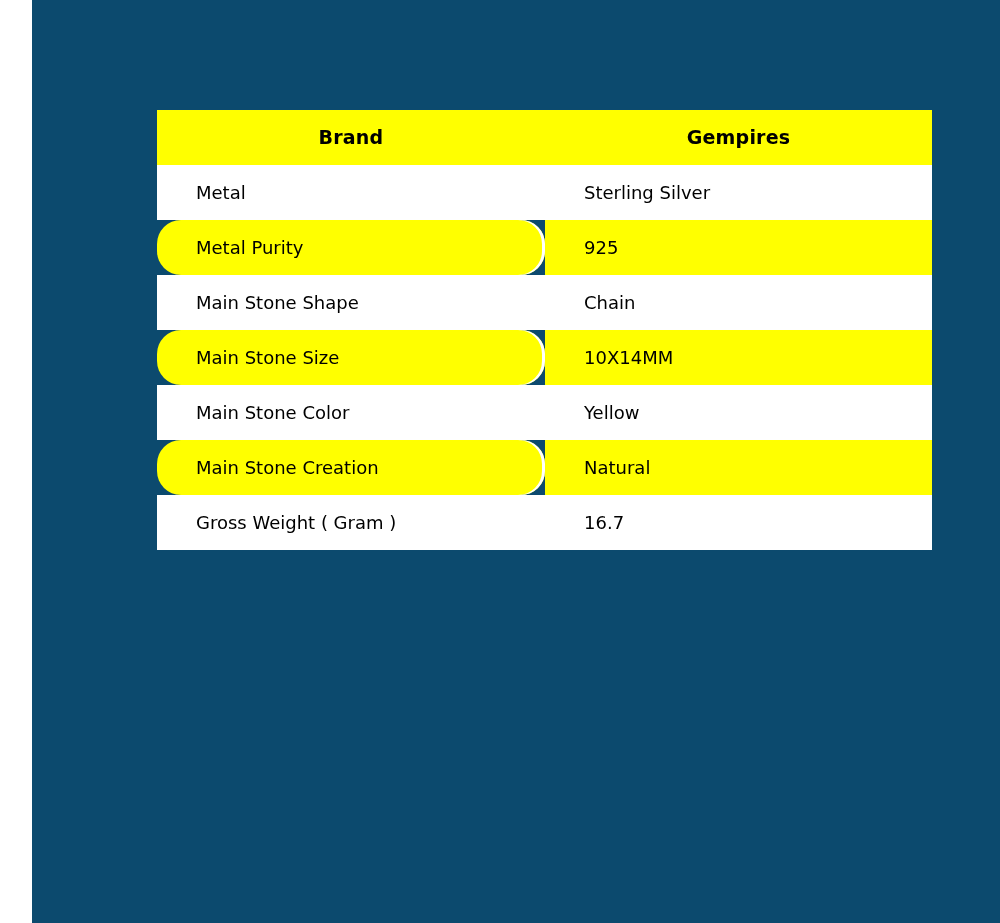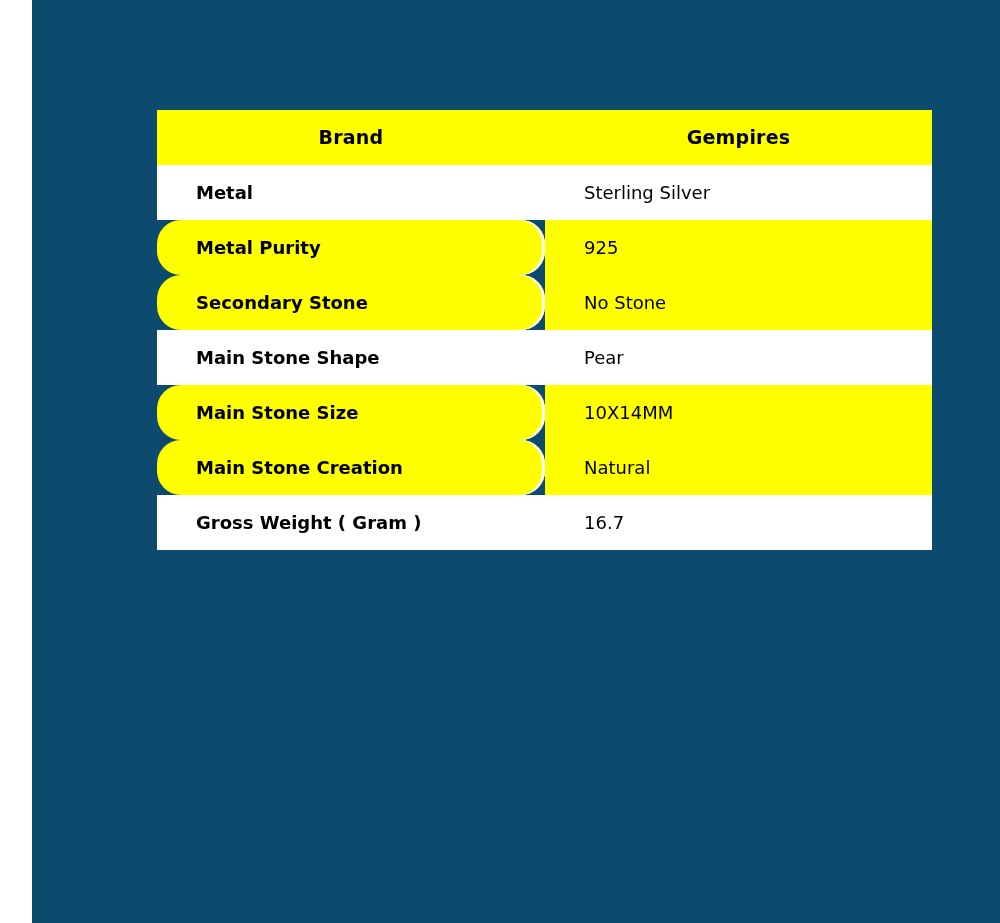--- a/index.html
+++ b/index.html
@@ -49,21 +49,20 @@
     font-size: 18px;
     color: #000000;
     vertical-align: middle;
     height: 55px;
     padding: 0;
     border: 0;
     line-height: 1.32;
   }
   .spec-table td.cell-label {
     padding-left: 39px;
-    font-weight: bold;
   }
   .spec-table td.cell-value {
     padding-left: 39px;
   }
   .spec-table tr.alt td {
     background: #ffff00;
   }
   .spec-table tr.plain td {
     background: #ffffff;
   }
@@ -91,31 +90,31 @@
         <td class="cell-value">Gempires</td>
       </tr>
       <tr class="plain">
         <td class="cell-label">Metal</td>
         <td class="cell-value">Sterling Silver</td>
       </tr>
       <tr class="alt">
         <td class="cell-label">Metal Purity</td>
         <td class="cell-value">925</td>
       </tr>
-      <tr class="alt">
-        <td class="cell-label">Secondary Stone</td>
-        <td class="cell-value">No Stone</td>
-      </tr>
       <tr class="plain">
         <td class="cell-label">Main Stone Shape</td>
-        <td class="cell-value">Pear</td>
+        <td class="cell-value">Chain</td>
       </tr>
       <tr class="alt">
         <td class="cell-label">Main Stone Size</td>
         <td class="cell-value">10X14MM</td>
+      </tr>
+      <tr class="plain">
+        <td class="cell-label">Main Stone Color</td>
+        <td class="cell-value">Yellow</td>
       </tr>
       <tr class="alt">
         <td class="cell-label">Main Stone Creation</td>
         <td class="cell-value">Natural</td>
       </tr>
       <tr class="plain">
         <td class="cell-label">Gross Weight ( Gram )</td>
         <td class="cell-value">16.7</td>
       </tr>
     </tbody>

